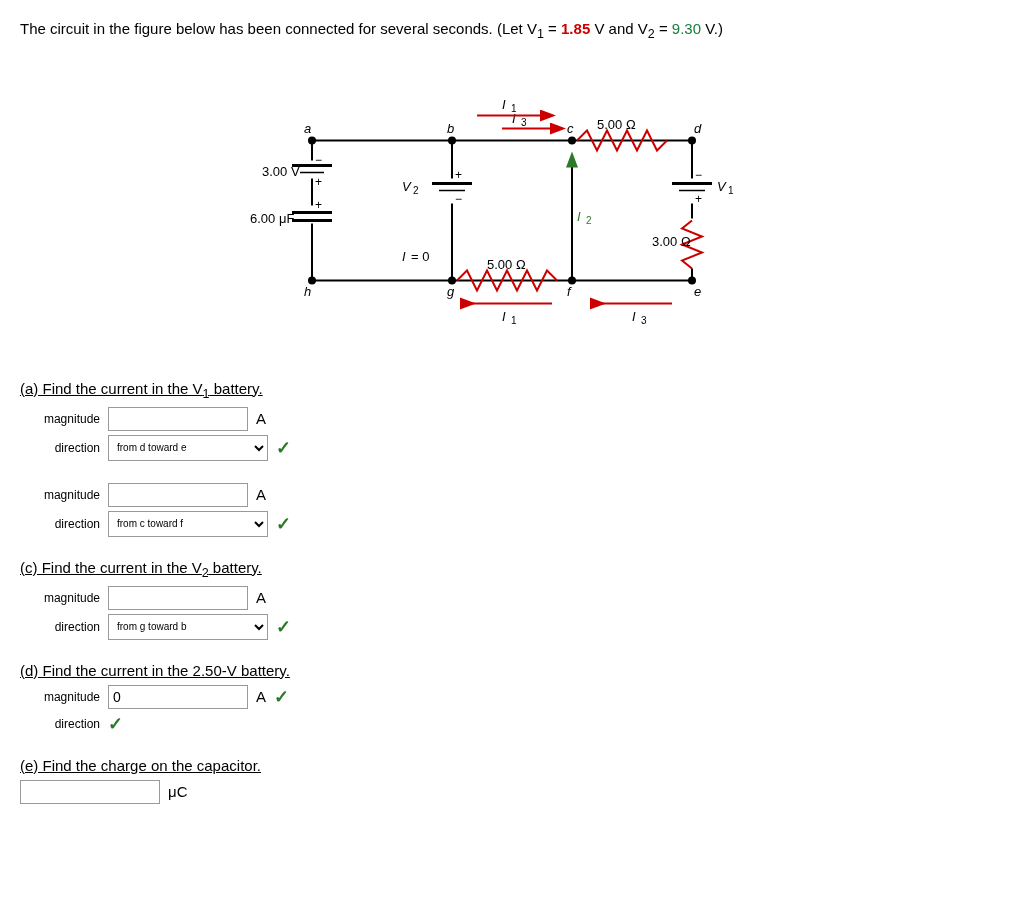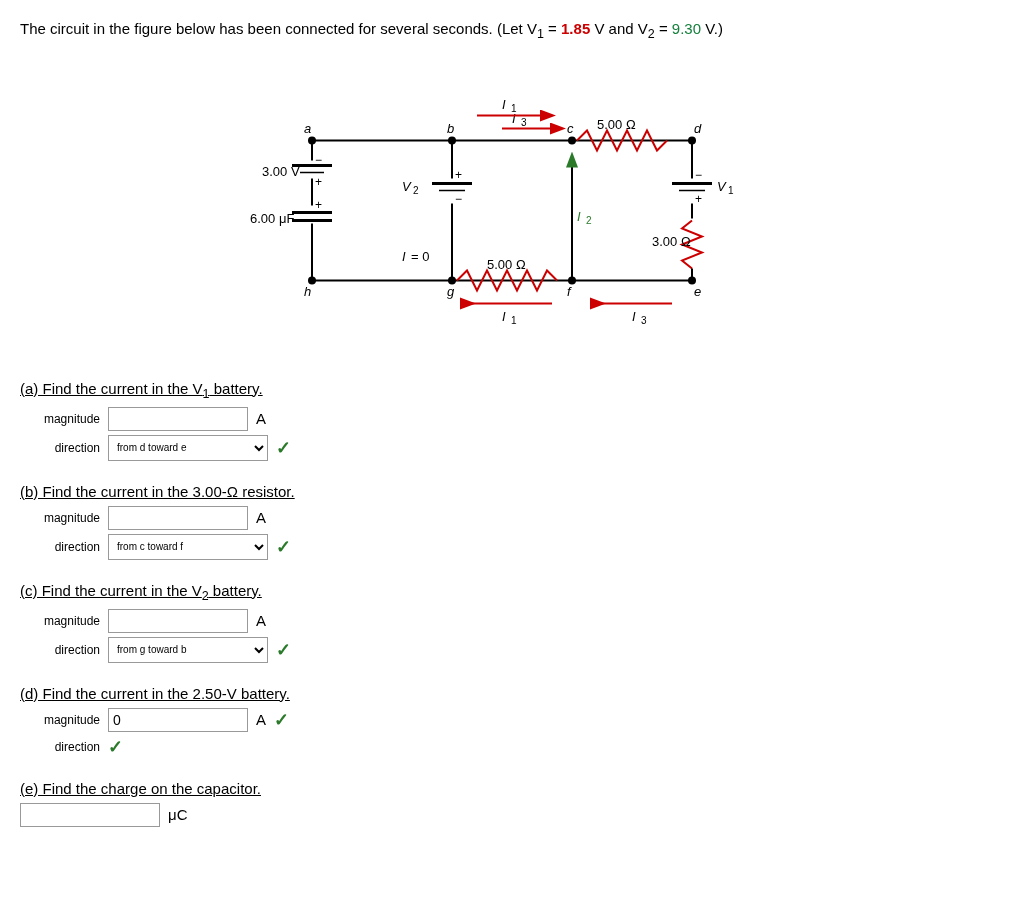--- a/index.html
+++ b/index.html
@@ -219,21 +219,20 @@
         <input type="text" class="qa-input" style="">
         <span class="qa-unit">A</span>
       </div>
       <div class="qa-row">
         <span class="qa-label">direction</span>
         <select class="qa-select"><option value="from d toward e">from d toward e</option><option value="from e toward d">from e toward d</option></select>
         <span class="check-green">✓</span>
       </div>
     </div>
     <div class="qa-section">
-      <p class="qa-title">(b) Find the current in the 3.00-Ω resistor.</p>
       <div class="qa-row">
         <span class="qa-label">magnitude</span>
         <input type="text" class="qa-input" style="">
         <span class="qa-unit">A</span>
       </div>
       <div class="qa-row">
         <span class="qa-label">direction</span>
         <select class="qa-select"><option value="from c toward f">from c toward f</option><option value="from f toward c">from f toward c</option></select>
         <span class="check-green">✓</span>
       </div>

